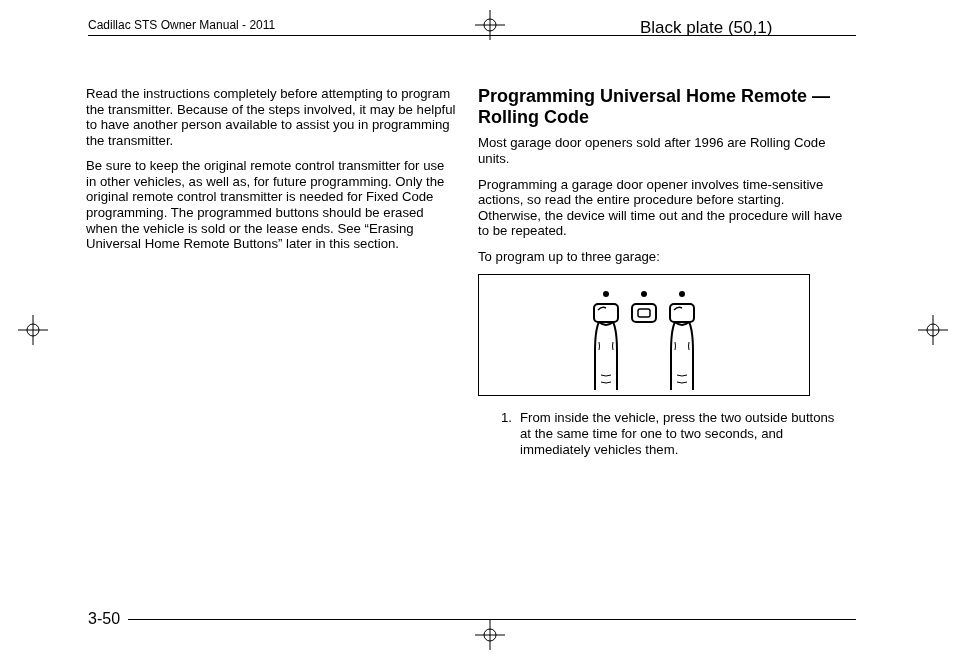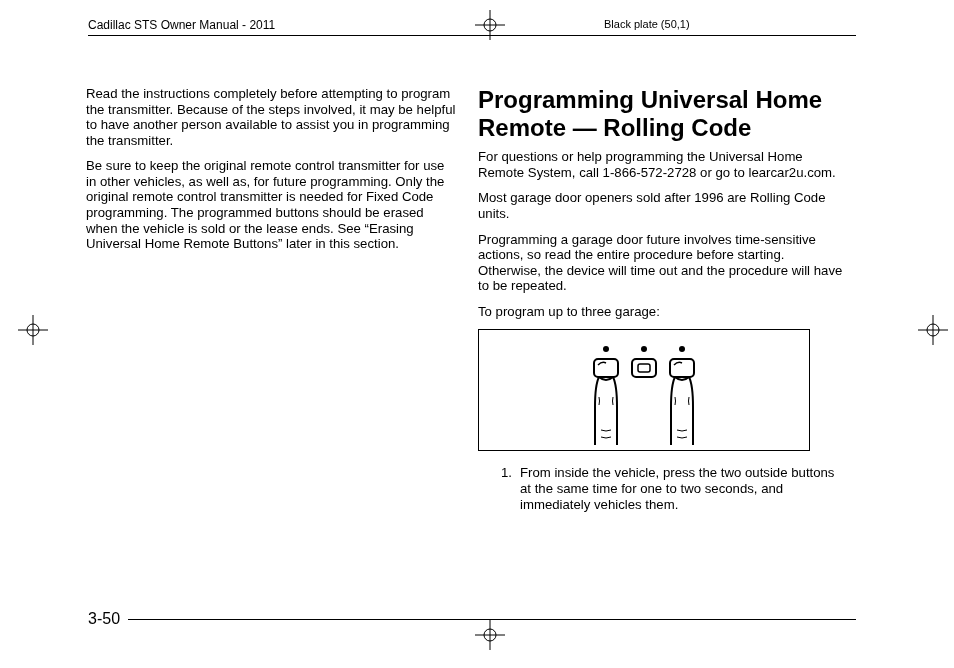--- a/index.html
+++ b/index.html
@@ -21,22 +21,22 @@
   
   .header-left {
     position: absolute;
     top: 18px;
     left: 88px;
     font-size: 12px;
   }
   .header-right {
     position: absolute;
     top: 18px;
-    left: 604px;
-    font-size: 11px;
+    left: 640px;
+    font-size: 17px;
   }
   .top-rule {
     position: absolute;
     top: 35px;
     left: 88px;
     width: 768px;
     border-top: 1px solid #000;
   }
   .reg-top {
     position: absolute;
@@ -77,21 +77,21 @@
     position: absolute;
     top: 86px;
     width: 370px;
     font-size: 13.2px;
     line-height: 1.18;
   }
   .col-left { left: 86px; }
   .col-right { left: 478px; }
   .para { margin-bottom: 10px; }
   .heading {
-    font-size: 24px;
+    font-size: 18px;
     font-weight: bold;
     line-height: 1.15;
     margin-bottom: 8px;
   }
   .fig-box {
     border: 1px solid #000;
     width: 330px;
     height: 120px;
     margin: 6px 0 14px 0;
     display: flex;
@@ -144,23 +144,22 @@
   <div class="header-right">Black plate (50,1)</div>
   <div class="top-rule"></div>
 
   <div class="col col-left">
     <div class="para">Read the instructions completely before attempting to program the transmitter. Because of the steps involved, it may be helpful to have another person available to assist you in programming the transmitter.</div>
     <div class="para">Be sure to keep the original remote control transmitter for use in other vehicles, as well as, for future programming. Only the original remote control transmitter is needed for Fixed Code programming. The programmed buttons should be erased when the vehicle is sold or the lease ends. See “Erasing Universal Home Remote Buttons” later in this section.</div>
   </div>
 
   <div class="col col-right">
     <div class="heading">Programming Universal Home Remote — Rolling Code</div>
-    <div class="para">For questions or help programming the Universal Home Remote System, call 1-866-572-2728 or go to learcar2u.com.</div>
     <div class="para">Most garage door openers sold after 1996 are Rolling Code units.</div>
-    <div class="para">Programming a garage door future involves time-sensitive actions, so read the entire procedure before starting. Otherwise, the device will time out and the procedure will have to be repeated.</div>
+    <div class="para">Programming a garage door opener involves time-sensitive actions, so read the entire procedure before starting. Otherwise, the device will time out and the procedure will have to be repeated.</div>
     <div class="para">To program up to three garage:</div>
 
     <div class="fig-box">
       <svg width="200" height="110" viewBox="0 0 200 110">
 
         <circle cx="62" cy="14" r="3" fill="#000"></circle>
         <circle cx="100" cy="14" r="3" fill="#000"></circle>
         <circle cx="138" cy="14" r="3" fill="#000"></circle>
 
         <rect x="50" y="24" width="24" height="18" rx="4" fill="none" stroke="#000" stroke-width="2"></rect>

